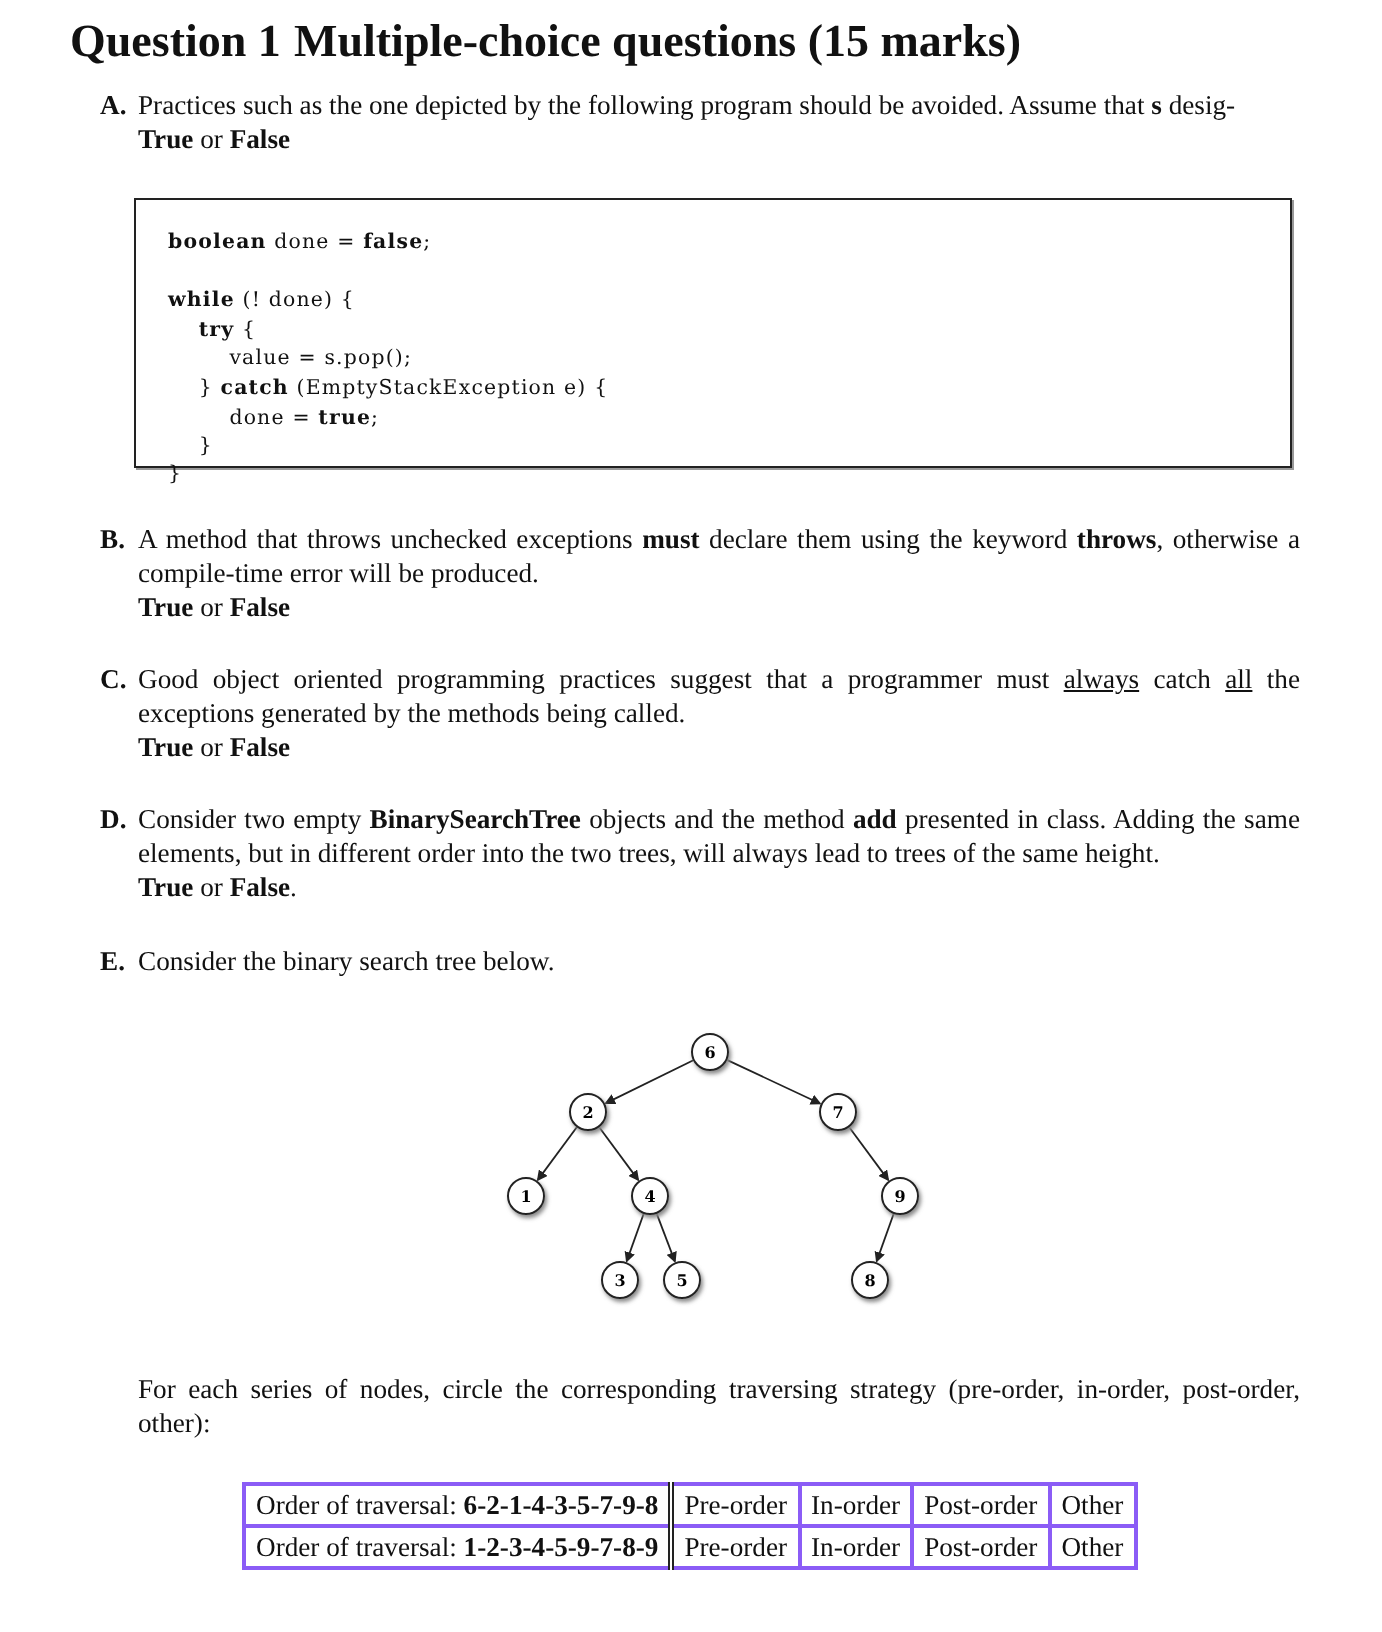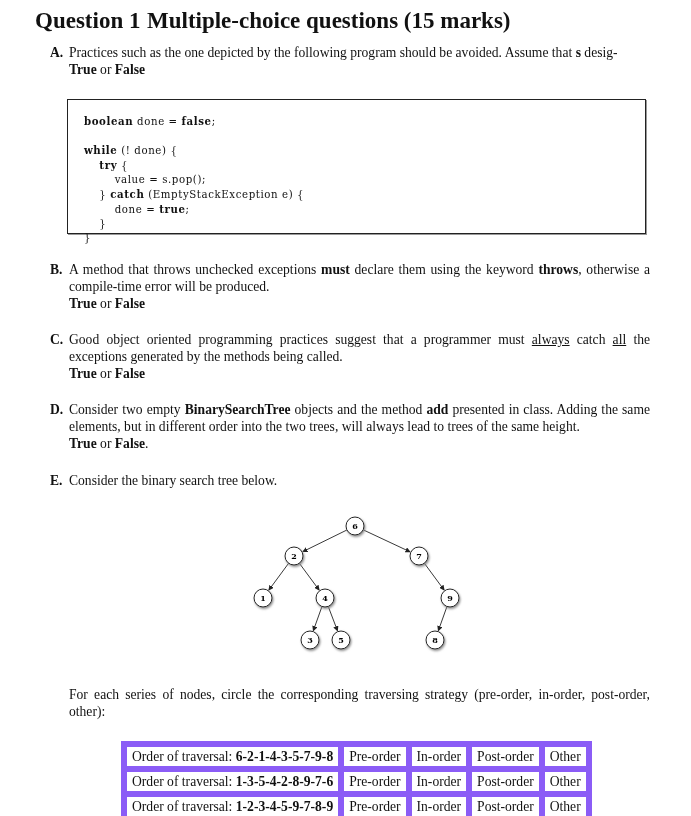--- a/index.html
+++ b/index.html
@@ -12,21 +12,21 @@
   .q .body { margin-left:19px; }
   .j { text-align:justify; }
   .u { text-decoration:underline; }
   b { font-weight:bold; }
   .code { left:67px; top:99px; width:577px; height:133px; border:1px solid #222; box-shadow:1px 1px 0 #999;
           font-family:"DejaVu Serif", serif; font-size:10.2px; line-height:14px; letter-spacing:0.6px; }
   .code pre { margin:12px; padding:2px 4px; font-family:inherit; white-space:pre; }
   .code .kw { font-weight:bold; }
   svg text { font-family:"DejaVu Serif", serif; font-weight:bold; font-size:8px; }
   table.trav { position:absolute; left:121px; top:741px; border-collapse:collapse; font-size:13.6px; border:1px solid #222; }
-  table.trav td { border:6px solid #8b5cf6; padding:1px 5px; height:17px; white-space:nowrap; }
+  table.trav td { border:2px solid #8b5cf6; padding:1px 5px; height:17px; white-space:nowrap; }
   table.trav td.dbl { border-right:3px double #222; }
 </style>
 </head>
 <body>
 
 <div class="abs title">
   <span class="num">Question 1</span><span>Multiple-choice questions (15 marks)</span>
 </div>
 
 <div class="abs q" style="top:44px;">
@@ -142,27 +142,20 @@
 <table class="trav">
   <tbody id="trav-body">
       <tr>
         <td class="dbl"><span>Order of traversal: </span><b>6-2-1-4-3-5-7-9-8</b></td>
         <td>Pre-order</td>
         <td>In-order</td>
         <td>Post-order</td>
         <td>Other</td>
       </tr>
       <tr>
-        <td class="dbl"><span>Order of traversal: </span><b>1-3-5-4-2-8-9-7-6</b></td>
-        <td>Pre-order</td>
-        <td>In-order</td>
-        <td>Post-order</td>
-        <td>Other</td>
-      </tr>
-      <tr>
         <td class="dbl"><span>Order of traversal: </span><b>1-2-3-4-5-9-7-8-9</b></td>
         <td>Pre-order</td>
         <td>In-order</td>
         <td>Post-order</td>
         <td>Other</td>
       </tr>
     </tbody>
 </table>
 
 </body></html>

